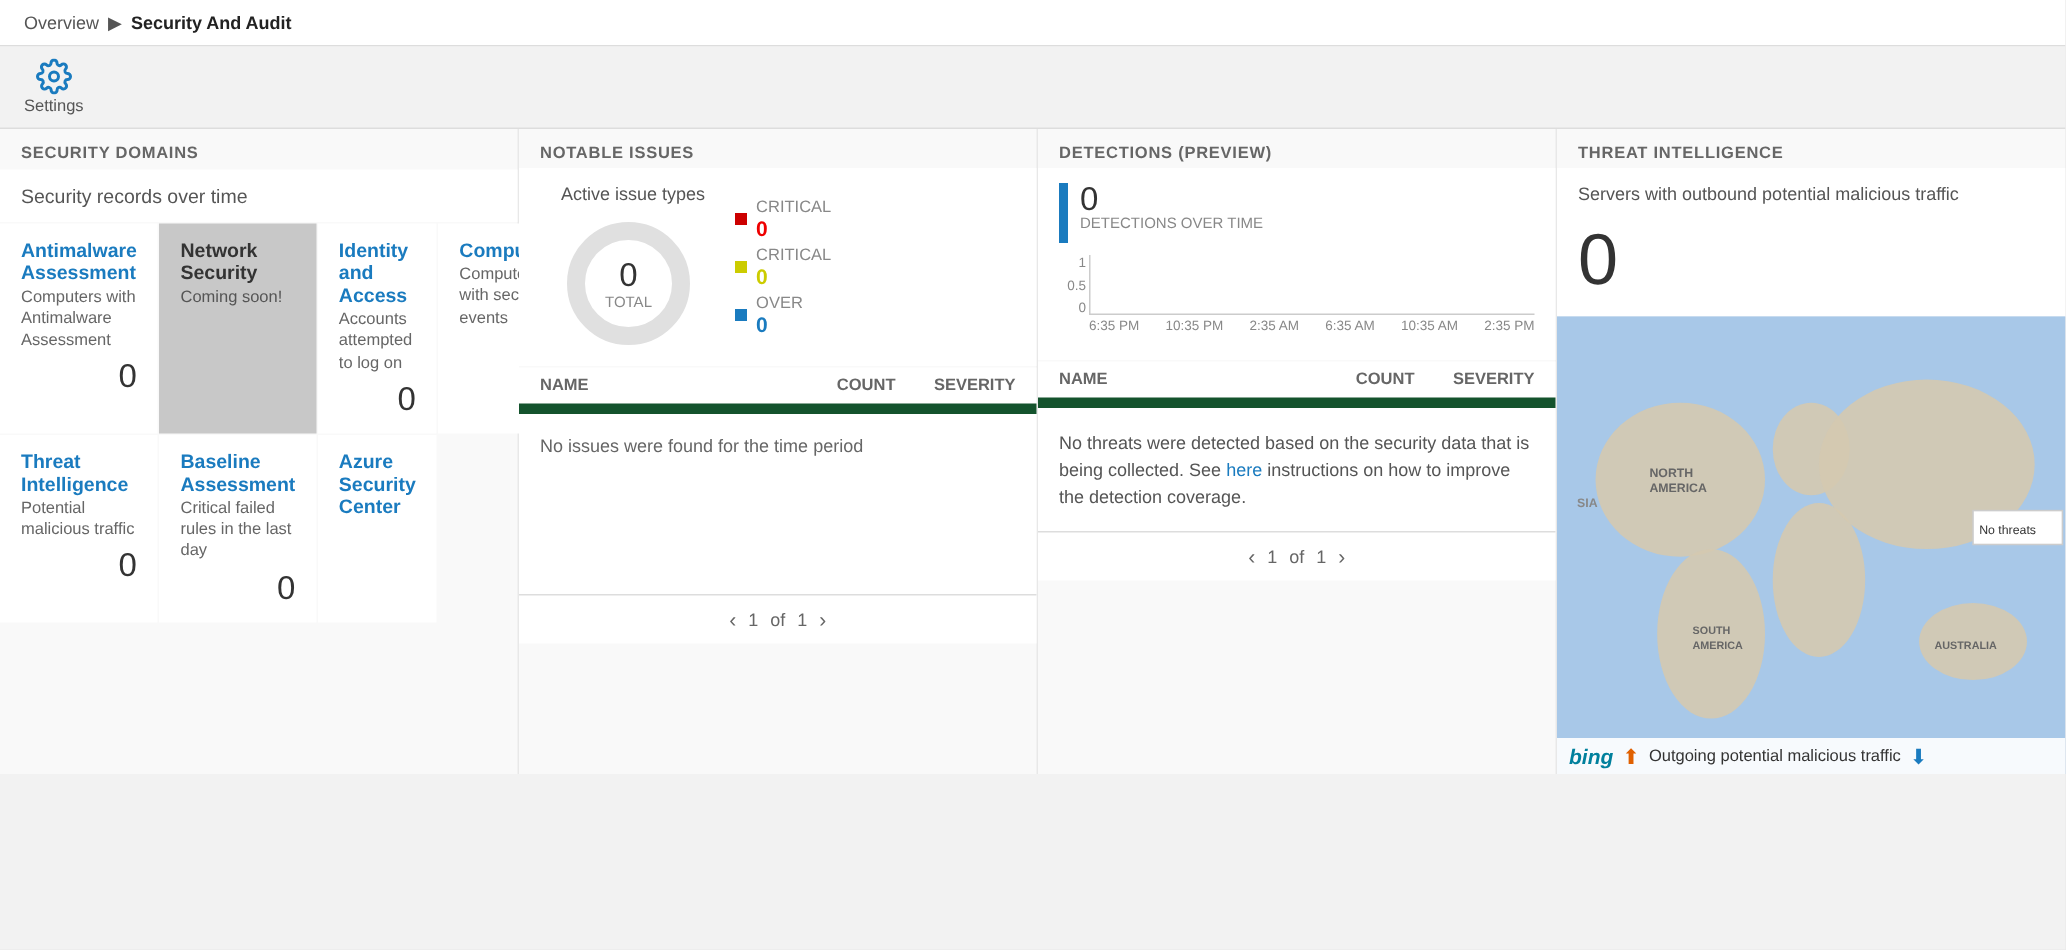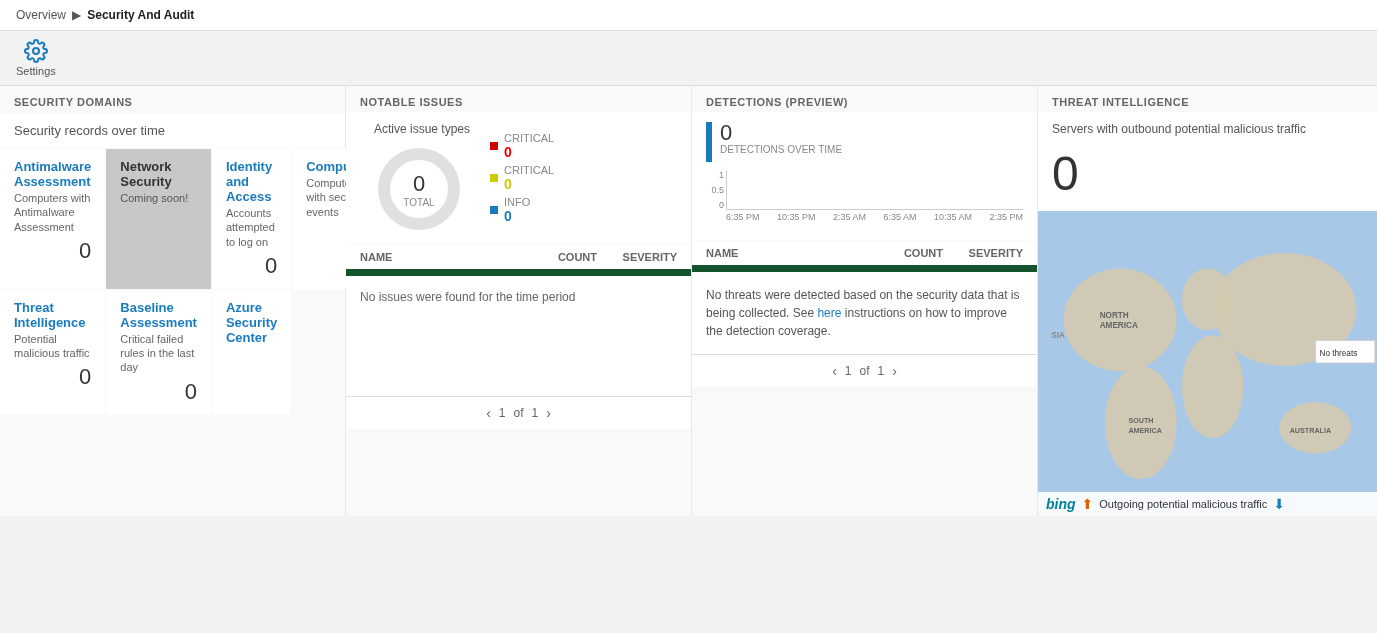--- a/index.html
+++ b/index.html
@@ -188,21 +188,21 @@
         <div class="legend-item">
           <div class="legend-dot" style="background:#cccc00;"></div>
           <div>
             <div class="legend-label">CRITICAL</div>
             <div class="legend-count yellow">0</div>
           </div>
         </div>
         <div class="legend-item">
           <div class="legend-dot" style="background:#1a7bbf;"></div>
           <div>
-            <div class="legend-label">INFO</div>
+            <div class="legend-label">OVER</div>
             <div class="legend-count blue">0</div>
           </div>
         </div>
       </div>
     </div>
     <div class="issues-table">
       <div class="table-header">
         <div class="table-header-cell">NAME</div>
         <div class="table-header-cell right">COUNT</div>
         <div class="table-header-cell right">SEVERITY</div>

